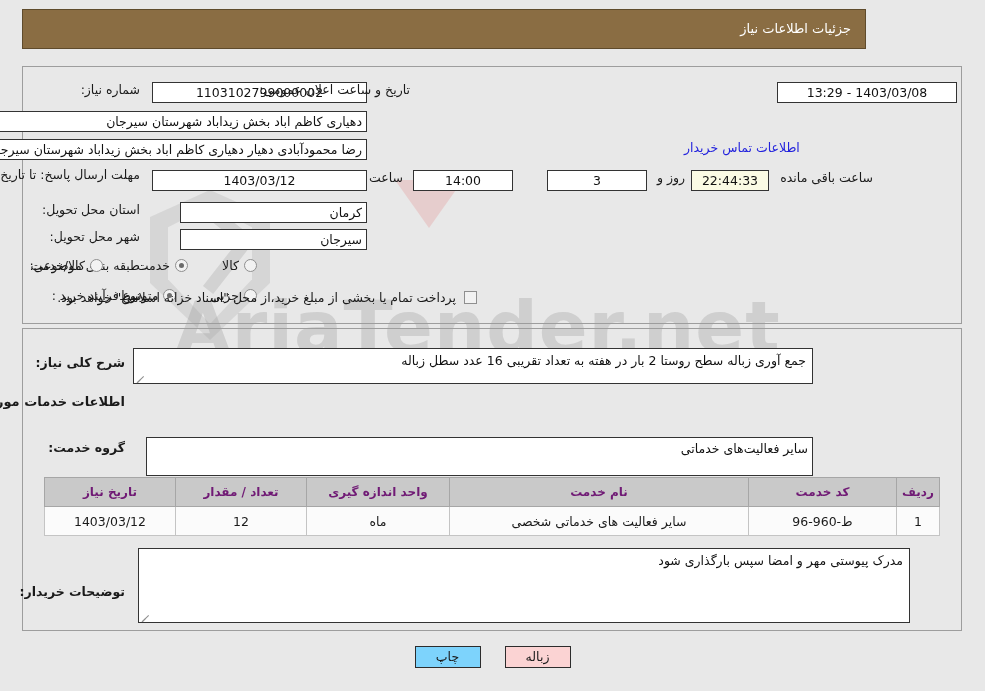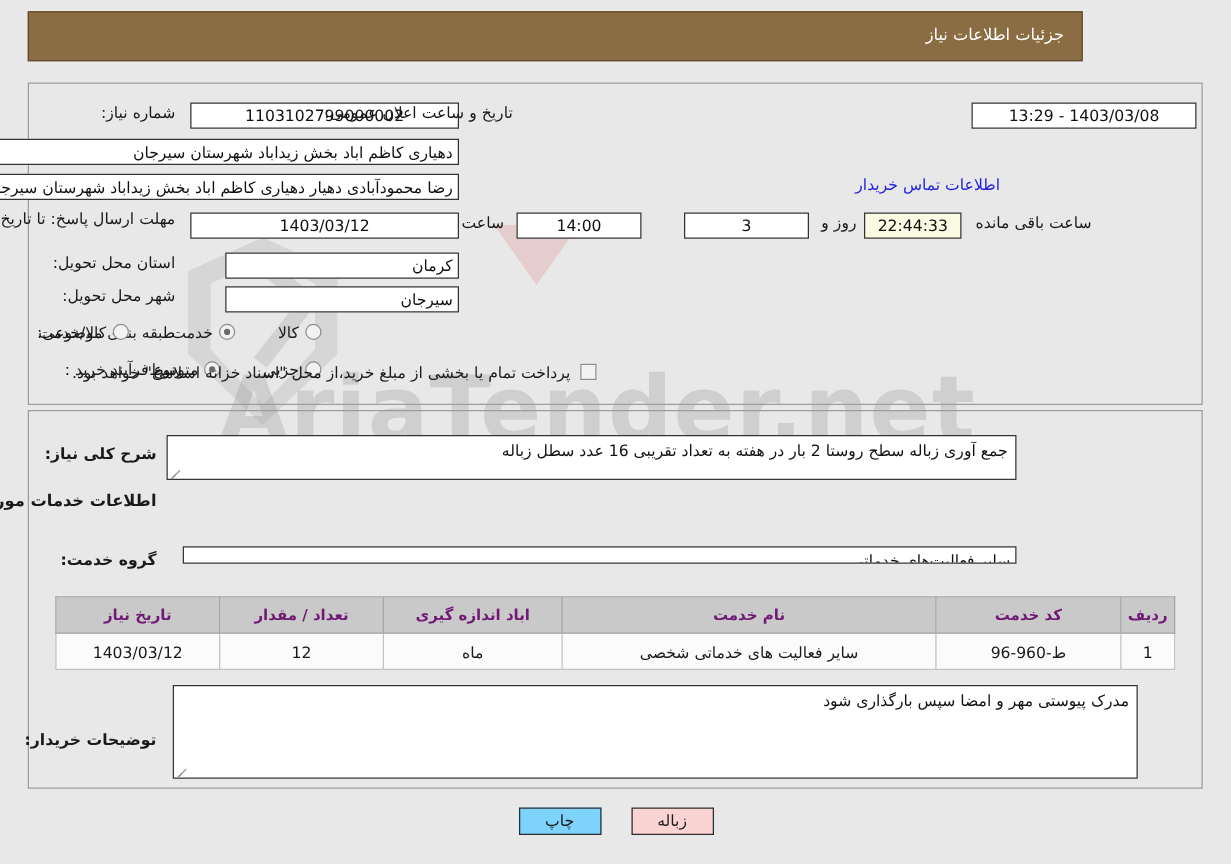--- a/index.html
+++ b/index.html
@@ -426,31 +426,31 @@
       </span>
   </div>
 </div>
 
 <div class="section-title" style="top:394px; right:860px;">اطلاعات خدمات مورد نیاز</div>
 
 <div class="row" style="top:440px; right:860px;">
   <span class="lbl lbl-bold">گروه خدمت:</span>
 </div>
 <div class="row" style="top:437px; right:172px;">
-  <div class="fld right" style="width:667px; height:14px; line-height:21px;">سایر فعالیت‌های خدماتی</div>
+  <div class="fld right" style="width:667px; height:39px; line-height:21px;">سایر فعالیت‌های خدماتی</div>
 </div>
 
 <div class="tbl-wrap">
   <table class="grid">
     <thead>
       <tr>
         <th style="width:40px;">ردیف</th>
         <th style="width:145px;">کد خدمت</th>
         <th>نام خدمت</th>
-        <th style="width:140px;">اباد اندازه گیری</th>
+        <th style="width:140px;">واحد اندازه گیری</th>
         <th style="width:128px;">تعداد / مقدار</th>
         <th style="width:128px;">تاریخ نیاز</th>
       </tr>
     </thead>
     <tbody>
       <tr>
         <td>1</td>
         <td>ط-960-96</td>
         <td>سایر فعالیت های خدماتی شخصی</td>
         <td>ماه</td>

